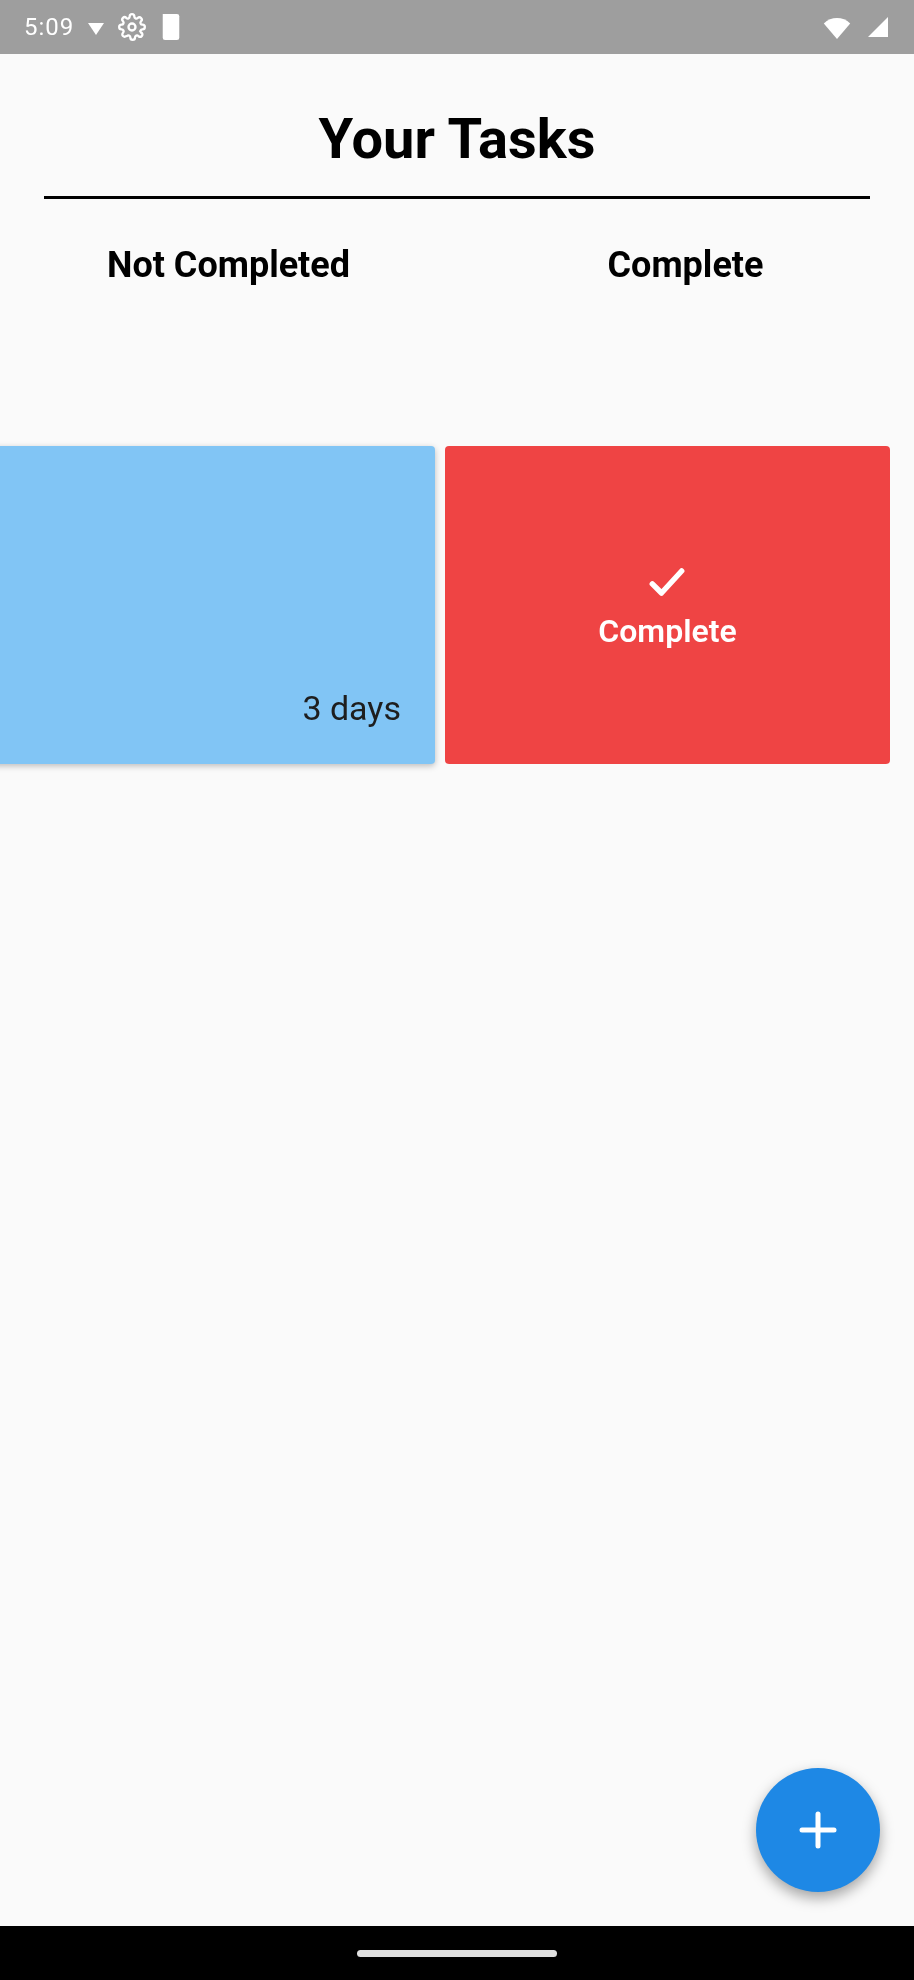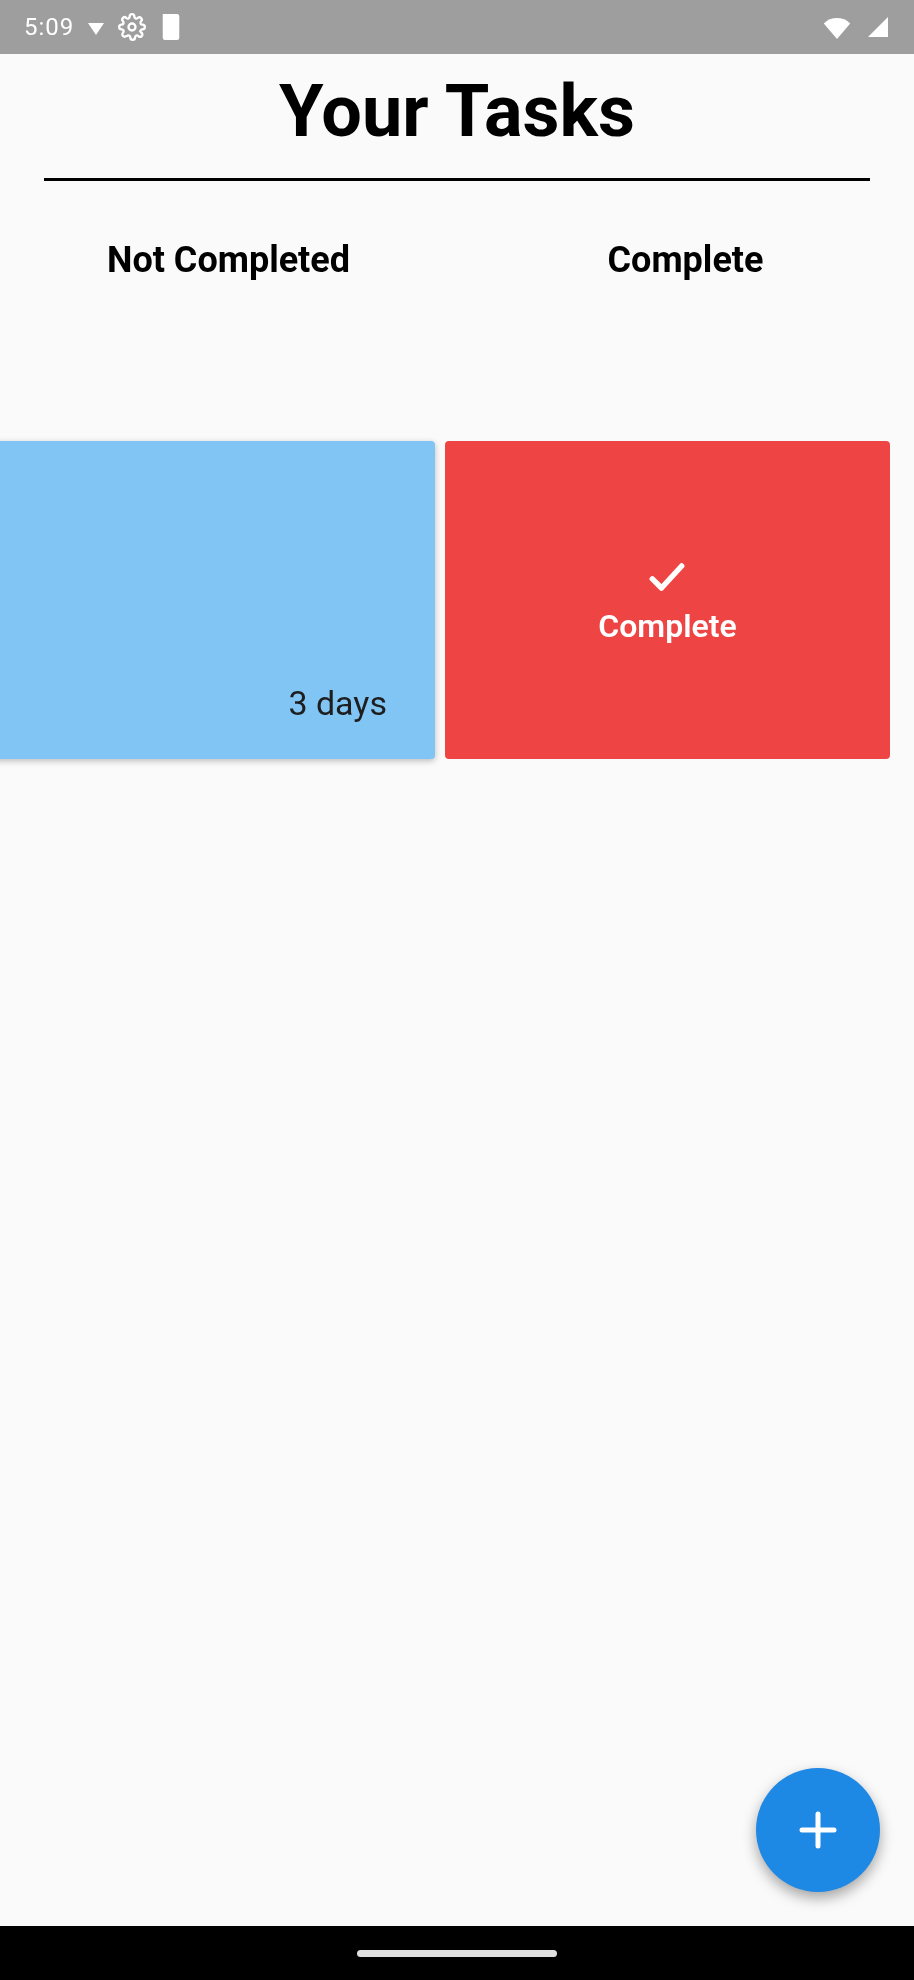--- a/index.html
+++ b/index.html
@@ -28,34 +28,34 @@
     position: absolute;
     top: 54px;
     left: 0;
     right: 0;
     bottom: 54px;
     background: #fafafa;
   }
 
   .page-title {
     text-align: center;
-    font-size: 72px;
+    font-size: 56px;
     font-weight: 700;
     color: #000;
-    padding: 15px 0 24px 0;
+    padding: 52px 0 24px 0;
   }
   .title-underline {
     height: 3px;
     background: #000;
     margin: 0 44px;
   }
 
   .tabs {
     display: flex;
-    margin-top: 58px;
+    margin-top: 45px;
     align-items: center;
   }
   .tab {
     flex: 1;
     text-align: center;
     font-size: 36px;
     font-weight: 700;
     color: #000;
   }
 
@@ -80,21 +80,21 @@
   .task-card.right {
     flex: 1;
     background: #ef4444;
     box-shadow: none;
     display: flex;
     align-items: center;
     justify-content: center;
   }
   .days-label {
     position: absolute;
-    right: 48px;
+    right: 34px;
     bottom: 36px;
     font-size: 34px;
     color: #1e1e1e;
   }
   .complete-stack {
     display: flex;
     flex-direction: column;
     align-items: center;
     gap: 8px;
     color: #fff;

